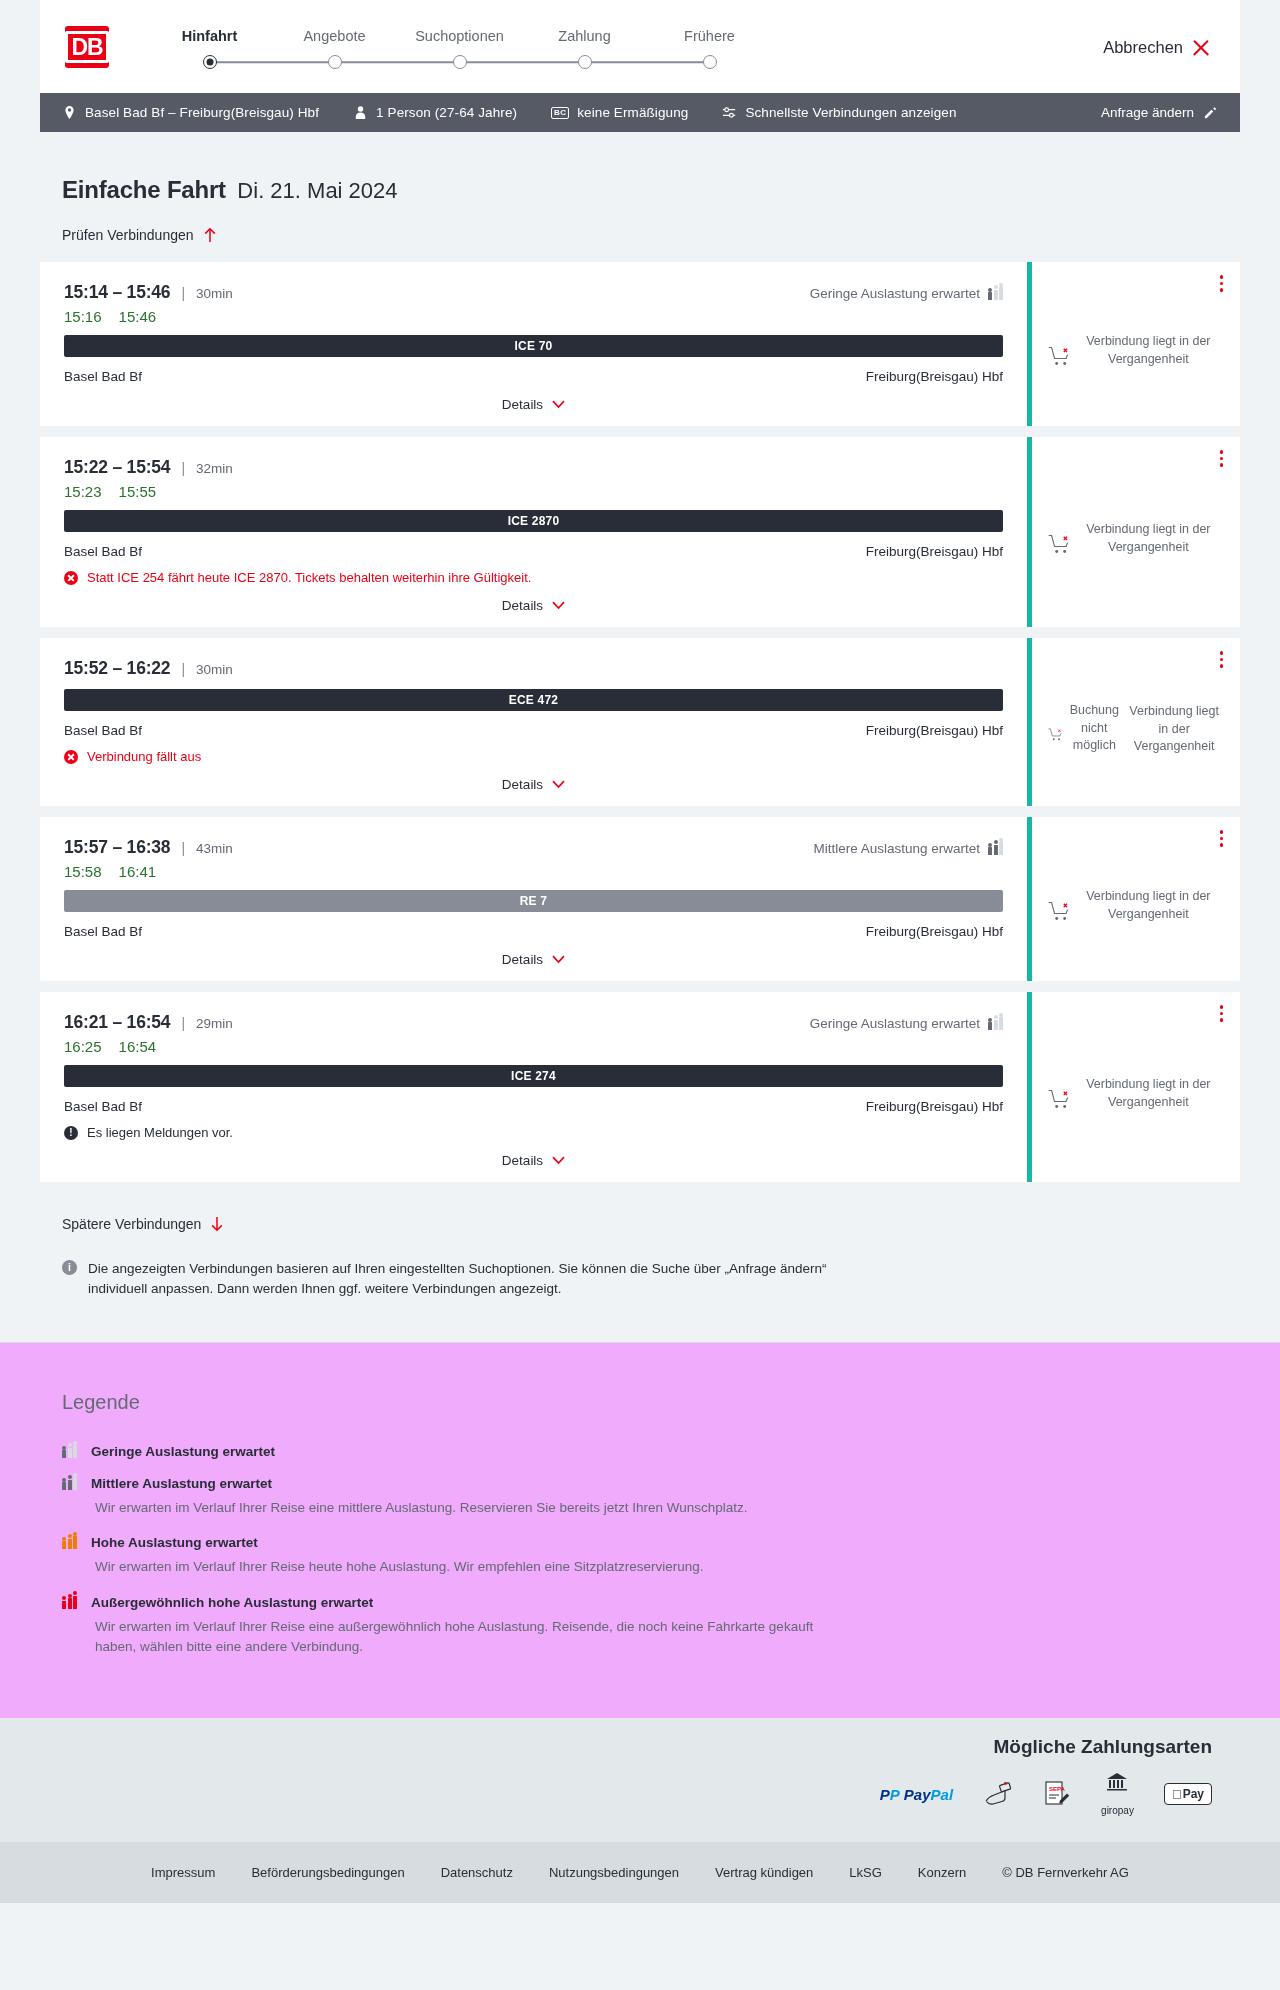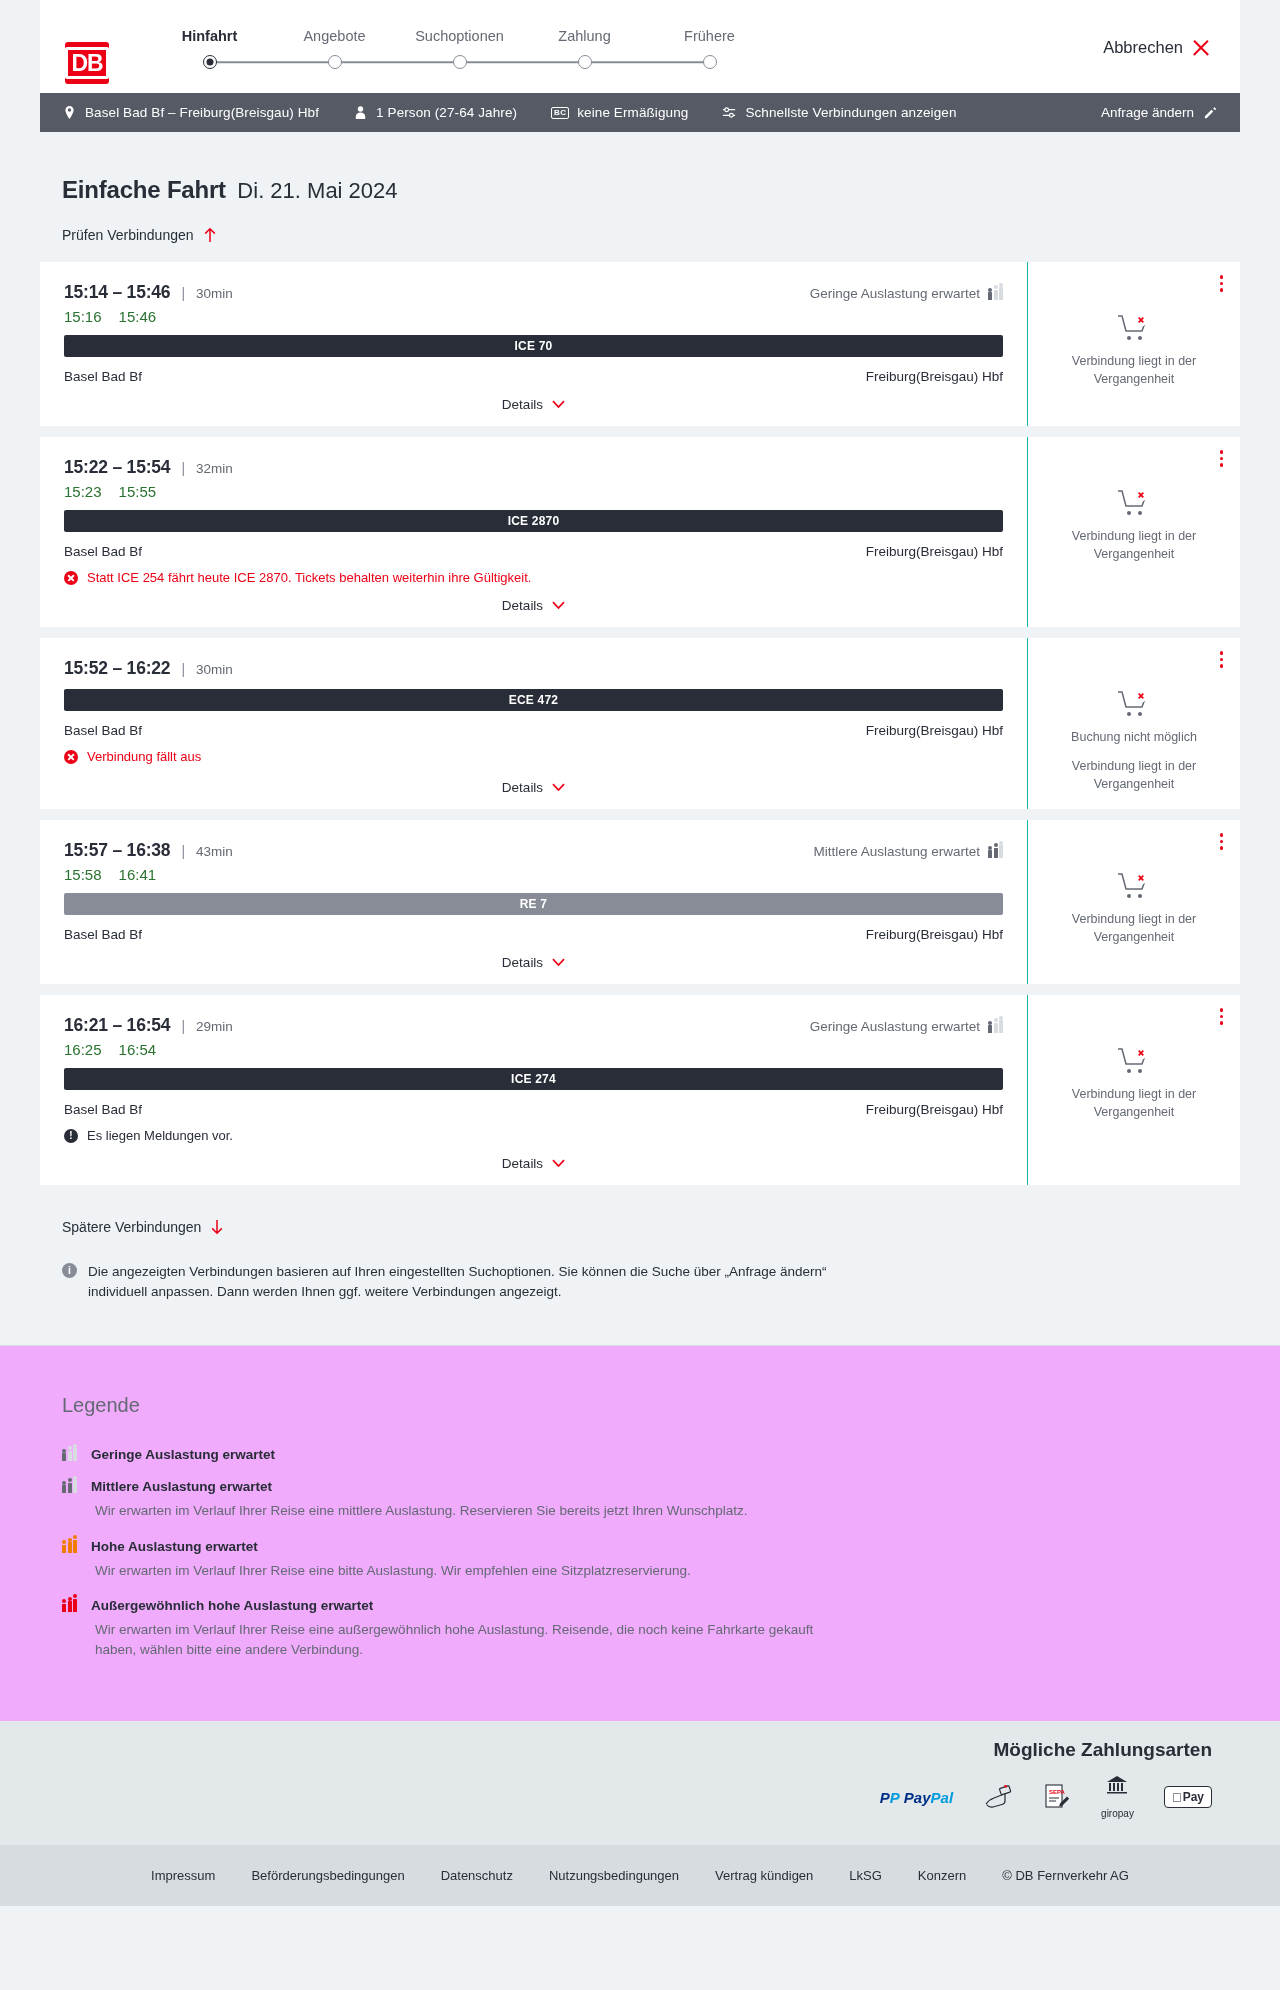--- a/index.html
+++ b/index.html
@@ -20,21 +20,21 @@
     height: 93px;
     display: flex;
     align-items: flex-start;
     padding: 0 25px;
     position: relative;
   }
   .db-logo {
     width: 44px; height: 42px;
     background: #ec0016;
     border-radius: 3px;
-    margin-top: 42px;
+    margin-top: 26px;
     display: flex; align-items: center; justify-content: center;
     flex: none;
   }
   .db-logo-inner {
     width: 49px; height: 32px;
     border: 3px solid #fff;
     border-radius: 2px;
     color: #fff;
     font-weight: bold;
     font-size: 23px;
@@ -153,24 +153,24 @@
   .conn-list { margin-top: 18px; }
   .conn-card {
     background: #fff;
     display: flex;
     margin-bottom: 11px;
     min-height: 140px;
   }
   .conn-main { flex: 1; padding: 20px 24px 0 24px; position: relative; }
   .conn-side {
     width: 213px;
-    border-left: 1px solid #14b8a6;
-    padding: 30px 16px 16px;
+    border-left: 5px solid #14b8a6;
+    padding: 20px 16px 16px;
     display: flex;
-    flex-direction: column;
+    flex-direction: row;
     align-items: center;
     position: relative;
   }
 
   .conn-toprow { display: flex; align-items: baseline; }
   .conn-time { font-size: 17.5px; font-weight: bold; letter-spacing: -.2px; }
   .conn-sep { color: #878c96; margin: 0 11px; font-size: 14px; }
   .conn-dur { font-size: 13.5px; color: #646973; }
   .conn-occupancy {
     margin-left: auto;
@@ -725,21 +725,21 @@
         </div>
         <div class="legend-row">
           <div class="legend-head">
             <span class="occ">
               <span class="b1 hi head"></span>
               <span class="b2 hi head"></span>
               <span class="b3 hi head"></span>
             </span>
             <span class="legend-label">Hohe Auslastung erwartet</span>
           </div>
-          <div class="legend-desc">Wir erwarten im Verlauf Ihrer Reise eine bitte Auslastung. Wir empfehlen eine Sitzplatzreservierung.</div>
+          <div class="legend-desc">Wir erwarten im Verlauf Ihrer Reise heute hohe Auslastung. Wir empfehlen eine Sitzplatzreservierung.</div>
         </div>
         <div class="legend-row">
           <div class="legend-head">
             <span class="occ">
               <span class="b1 vhi head"></span>
               <span class="b2 vhi head"></span>
               <span class="b3 vhi head"></span>
             </span>
             <span class="legend-label">Außergewöhnlich hohe Auslastung erwartet</span>
           </div>

